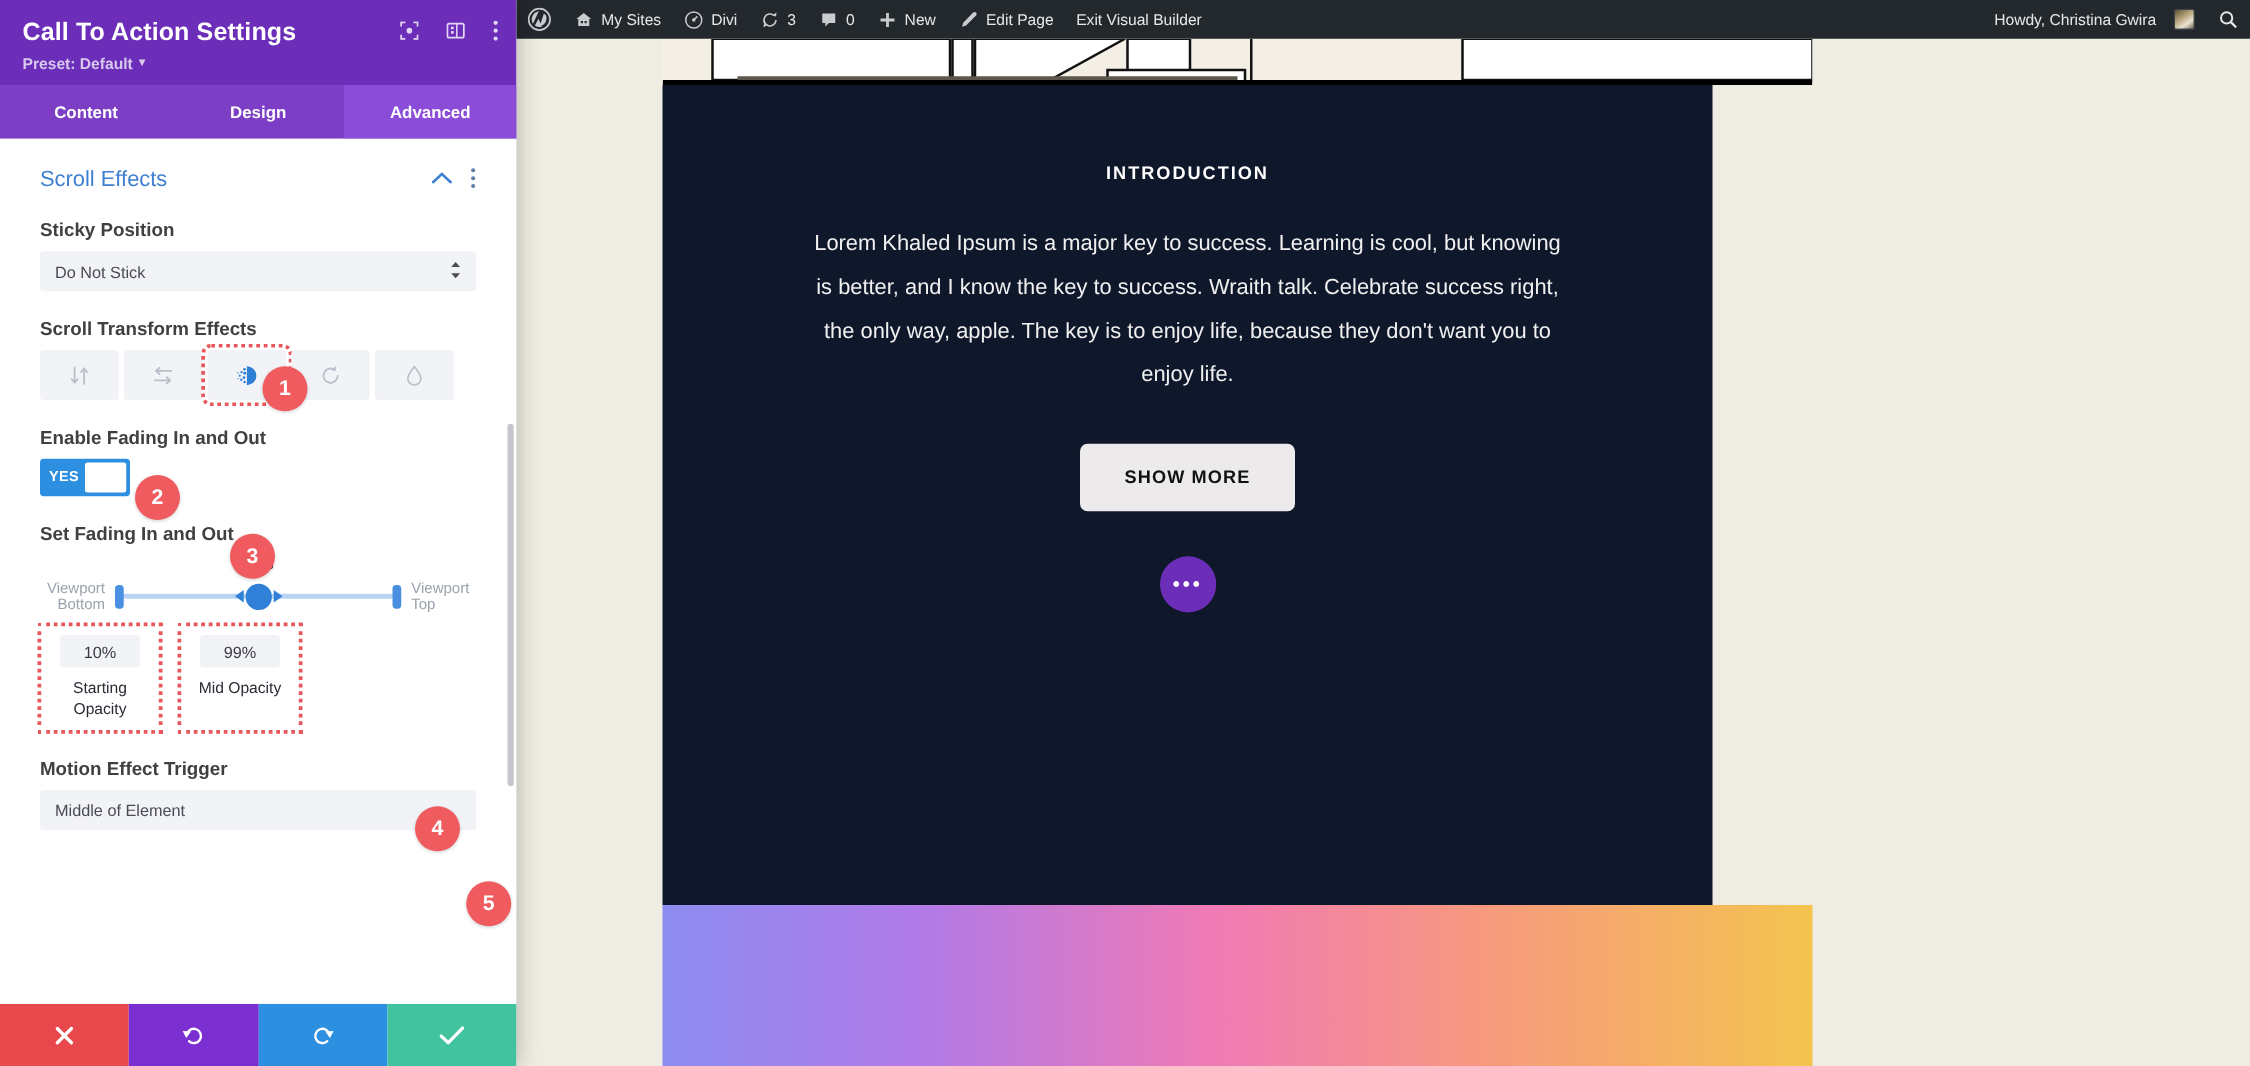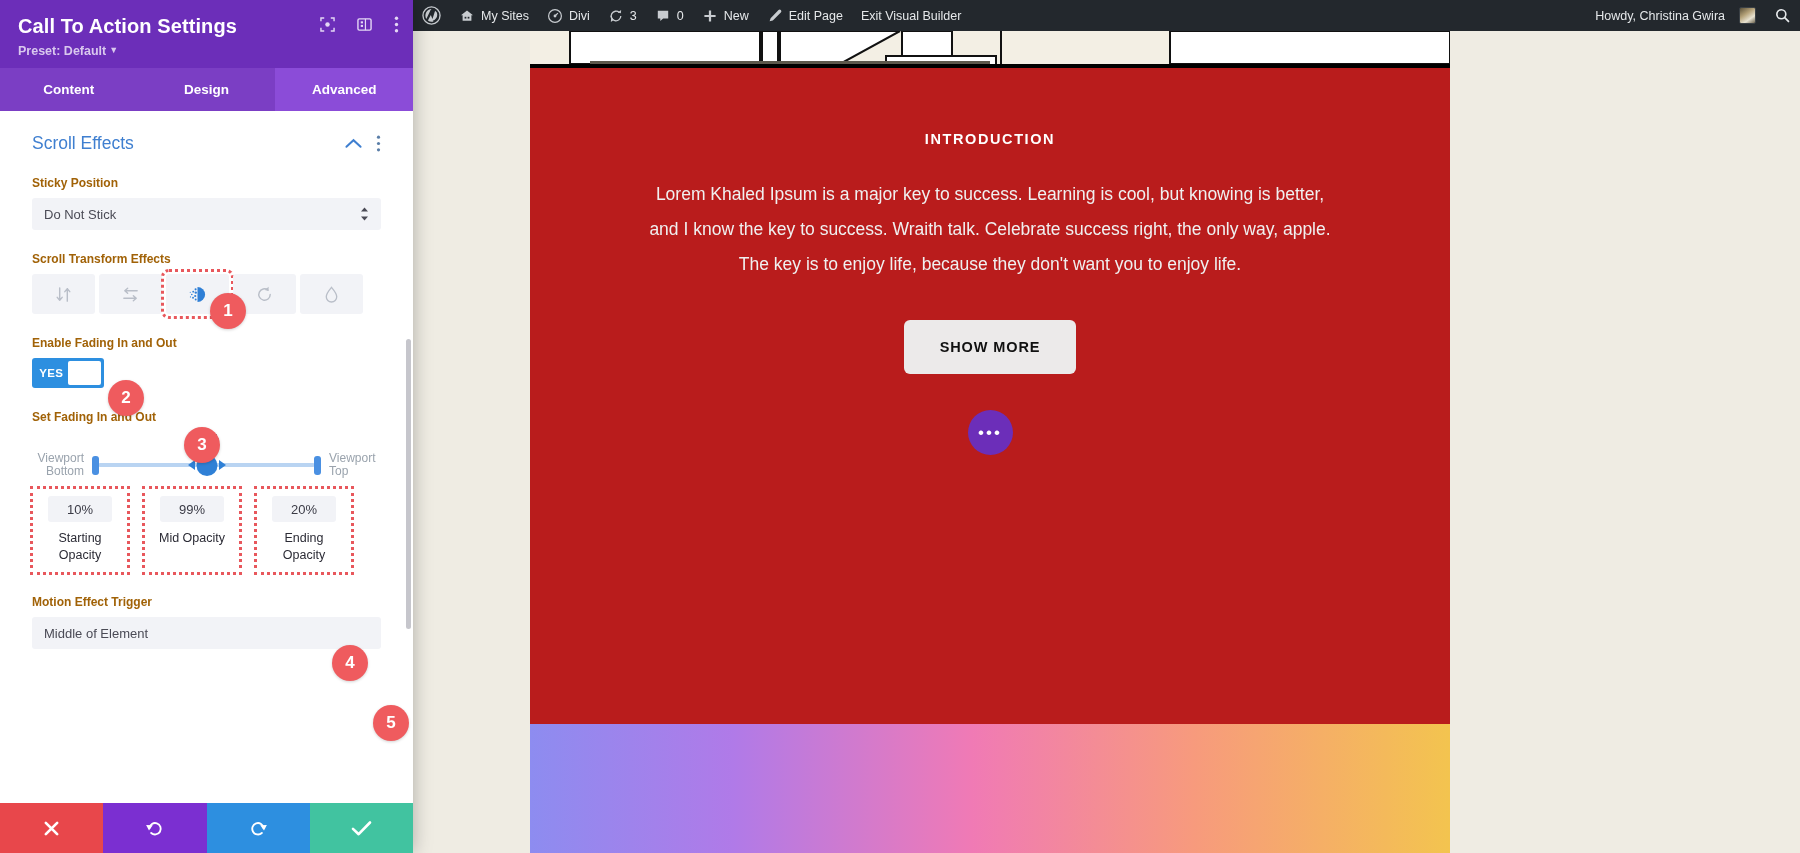--- a/index.html
+++ b/index.html
@@ -59,21 +59,21 @@
   .section-head {
     display: flex; align-items: center; justify-content: space-between;
     margin-bottom: 22px;
   }
   .section-title { color: #3f7fd0; font-size: 17.5px; font-weight: normal; }
   .section-actions { display: flex; align-items: center; gap: 14px; }
   .chev-up { color: #3f7fd0; }
   .kebab { color: #5a7ea8; letter-spacing: 0; font-size: 15px; line-height: 12px;}
 
   .field-label {
-    font-size: 12px; color: #a16207; font-weight: bold;
+    font-size: 15px; color: #404040; font-weight: bold;
     margin-bottom: 8px; display: flex; align-items: center;
   }
   .select-box {
     height: 32px; background: #f2f3f7; border: none; border-radius: 3px;
     display: flex; align-items: center; padding: 0 12px;
     font-size: 13px; color: #4a4a55; position: relative; cursor: pointer;
     justify-content: space-between;
   }
   .select-box .arrows { font-size: 10px; color: #555; line-height: 9px; text-align:center;}
 
@@ -205,22 +205,22 @@
     background: #efece3; overflow: hidden;
   }
   .page-col {
     position: absolute; left: 117px; top: 0; width: 920px; bottom: 0;
   }
   .sketch-strip {
     position: absolute; left: 0; top: 0; width: 920px; height: 37px;
     background: #f3efe4; overflow: hidden;
   }
   .hero {
-    position: absolute; left: 0; top: 37px; width: 920px; height: 656px;
-    background: #b91c1c;
+    position: absolute; left: 0; top: 37px; width: 840px; height: 656px;
+    background: #0f172a;
   }
   .eyebrow {
     color: #fff; font-size: 14.5px; font-weight: bold; letter-spacing: 1.6px;
     text-align: center; margin-top: 63px;
   }
   .hero-title {
     color: #e8e8e8; font-size: 56px; font-weight: bold; text-align: center;
     line-height: 1.18; margin: 38px 100px 0 100px; letter-spacing: -.5px;
   }
   .hero-body {
@@ -501,24 +501,20 @@
 
             <div class="op-row">
               <div class="op-cell">
                 <input class="op-input" value="10%" style="">
                 <div class="op-caption">Starting Opacity</div>
               </div>
               <div class="op-cell">
                 <input class="op-input" value="99%" style="">
                 <div class="op-caption">Mid Opacity</div>
               </div>
-              <div class="op-cell">
-                <input class="op-input" value="20%" style="">
-                <div class="op-caption">Ending Opacity</div>
-              </div>
             </div>
           </div>
         </div>
 
         <div class="group">
           <div class="field-label">Motion Effect Trigger</div>
           <div class="select-box">
             <span>Middle of Element</span>
             <span class="arrows"></span>
           </div>

